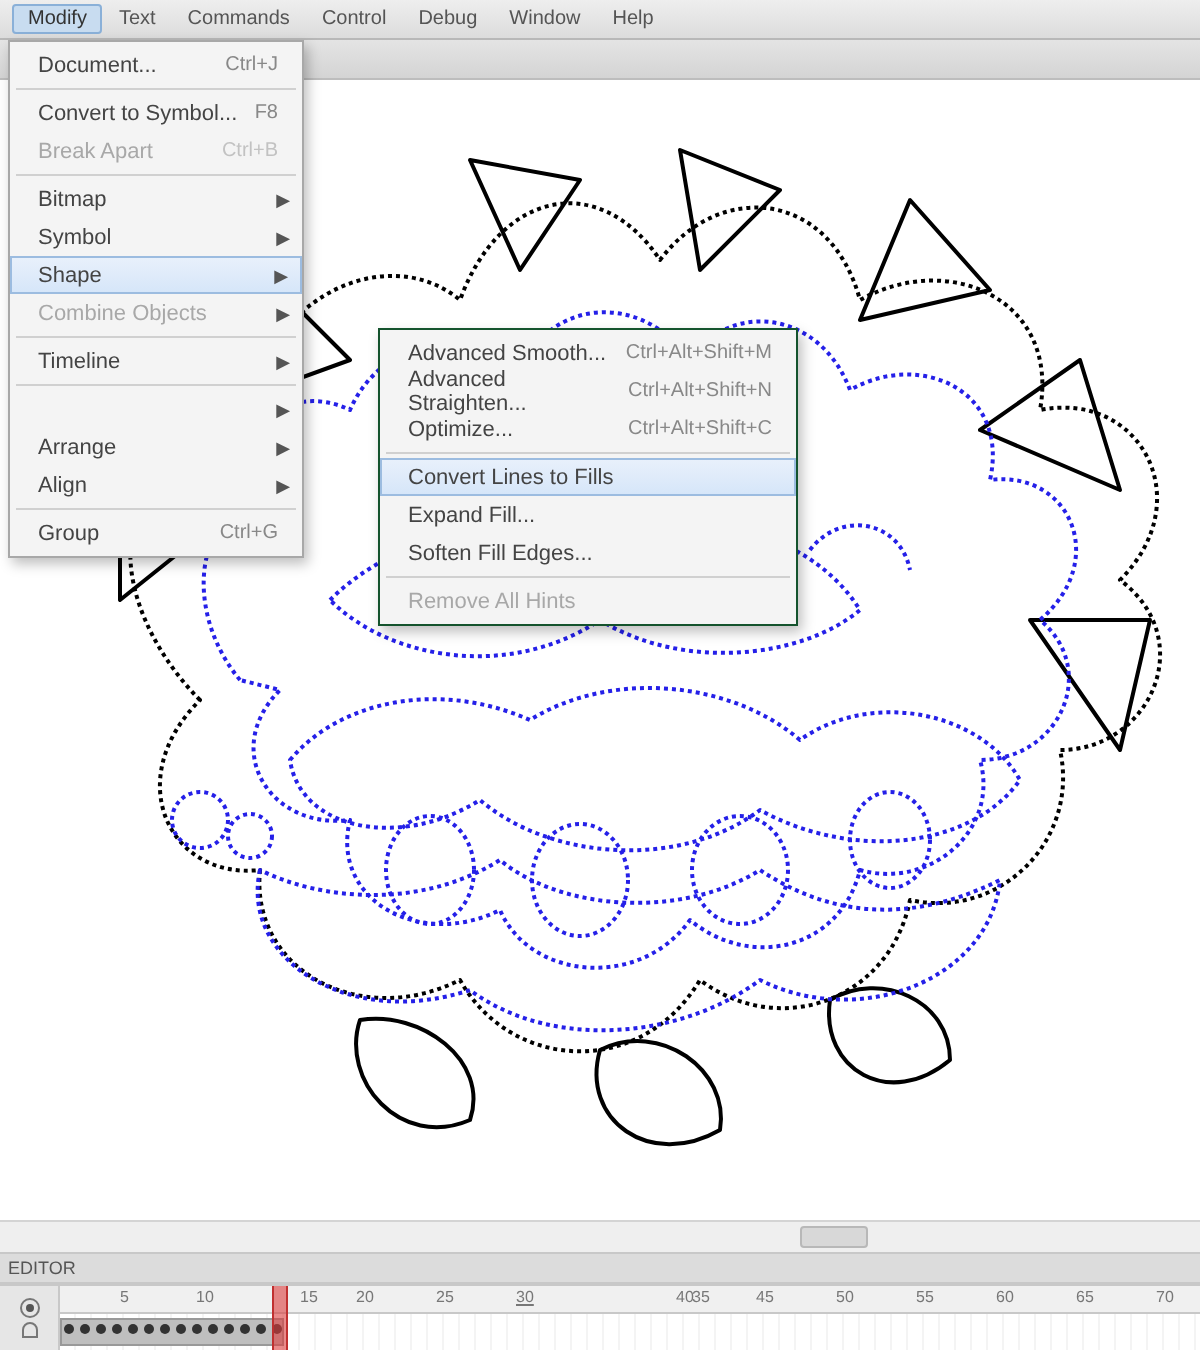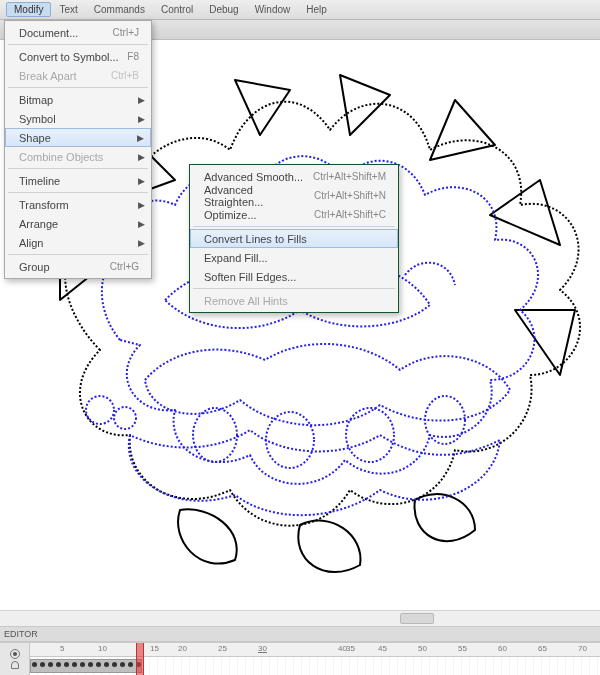--- a/index.html
+++ b/index.html
@@ -122,21 +122,20 @@
       <span class="lbl">Combine Objects</span>
       <span class="arr">▶</span>
     </div>
     <div class="sep"></div>
     <div class="row">
       <span class="lbl">Timeline</span>
       <span class="arr">▶</span>
     </div>
     <div class="sep"></div>
     <div class="row">
-      <span class="lbl">Transform</span>
       <span class="arr">▶</span>
     </div>
     <div class="row">
       <span class="lbl">Arrange</span>
       <span class="arr">▶</span>
     </div>
     <div class="row">
       <span class="lbl">Align</span>
       <span class="arr">▶</span>
     </div>

